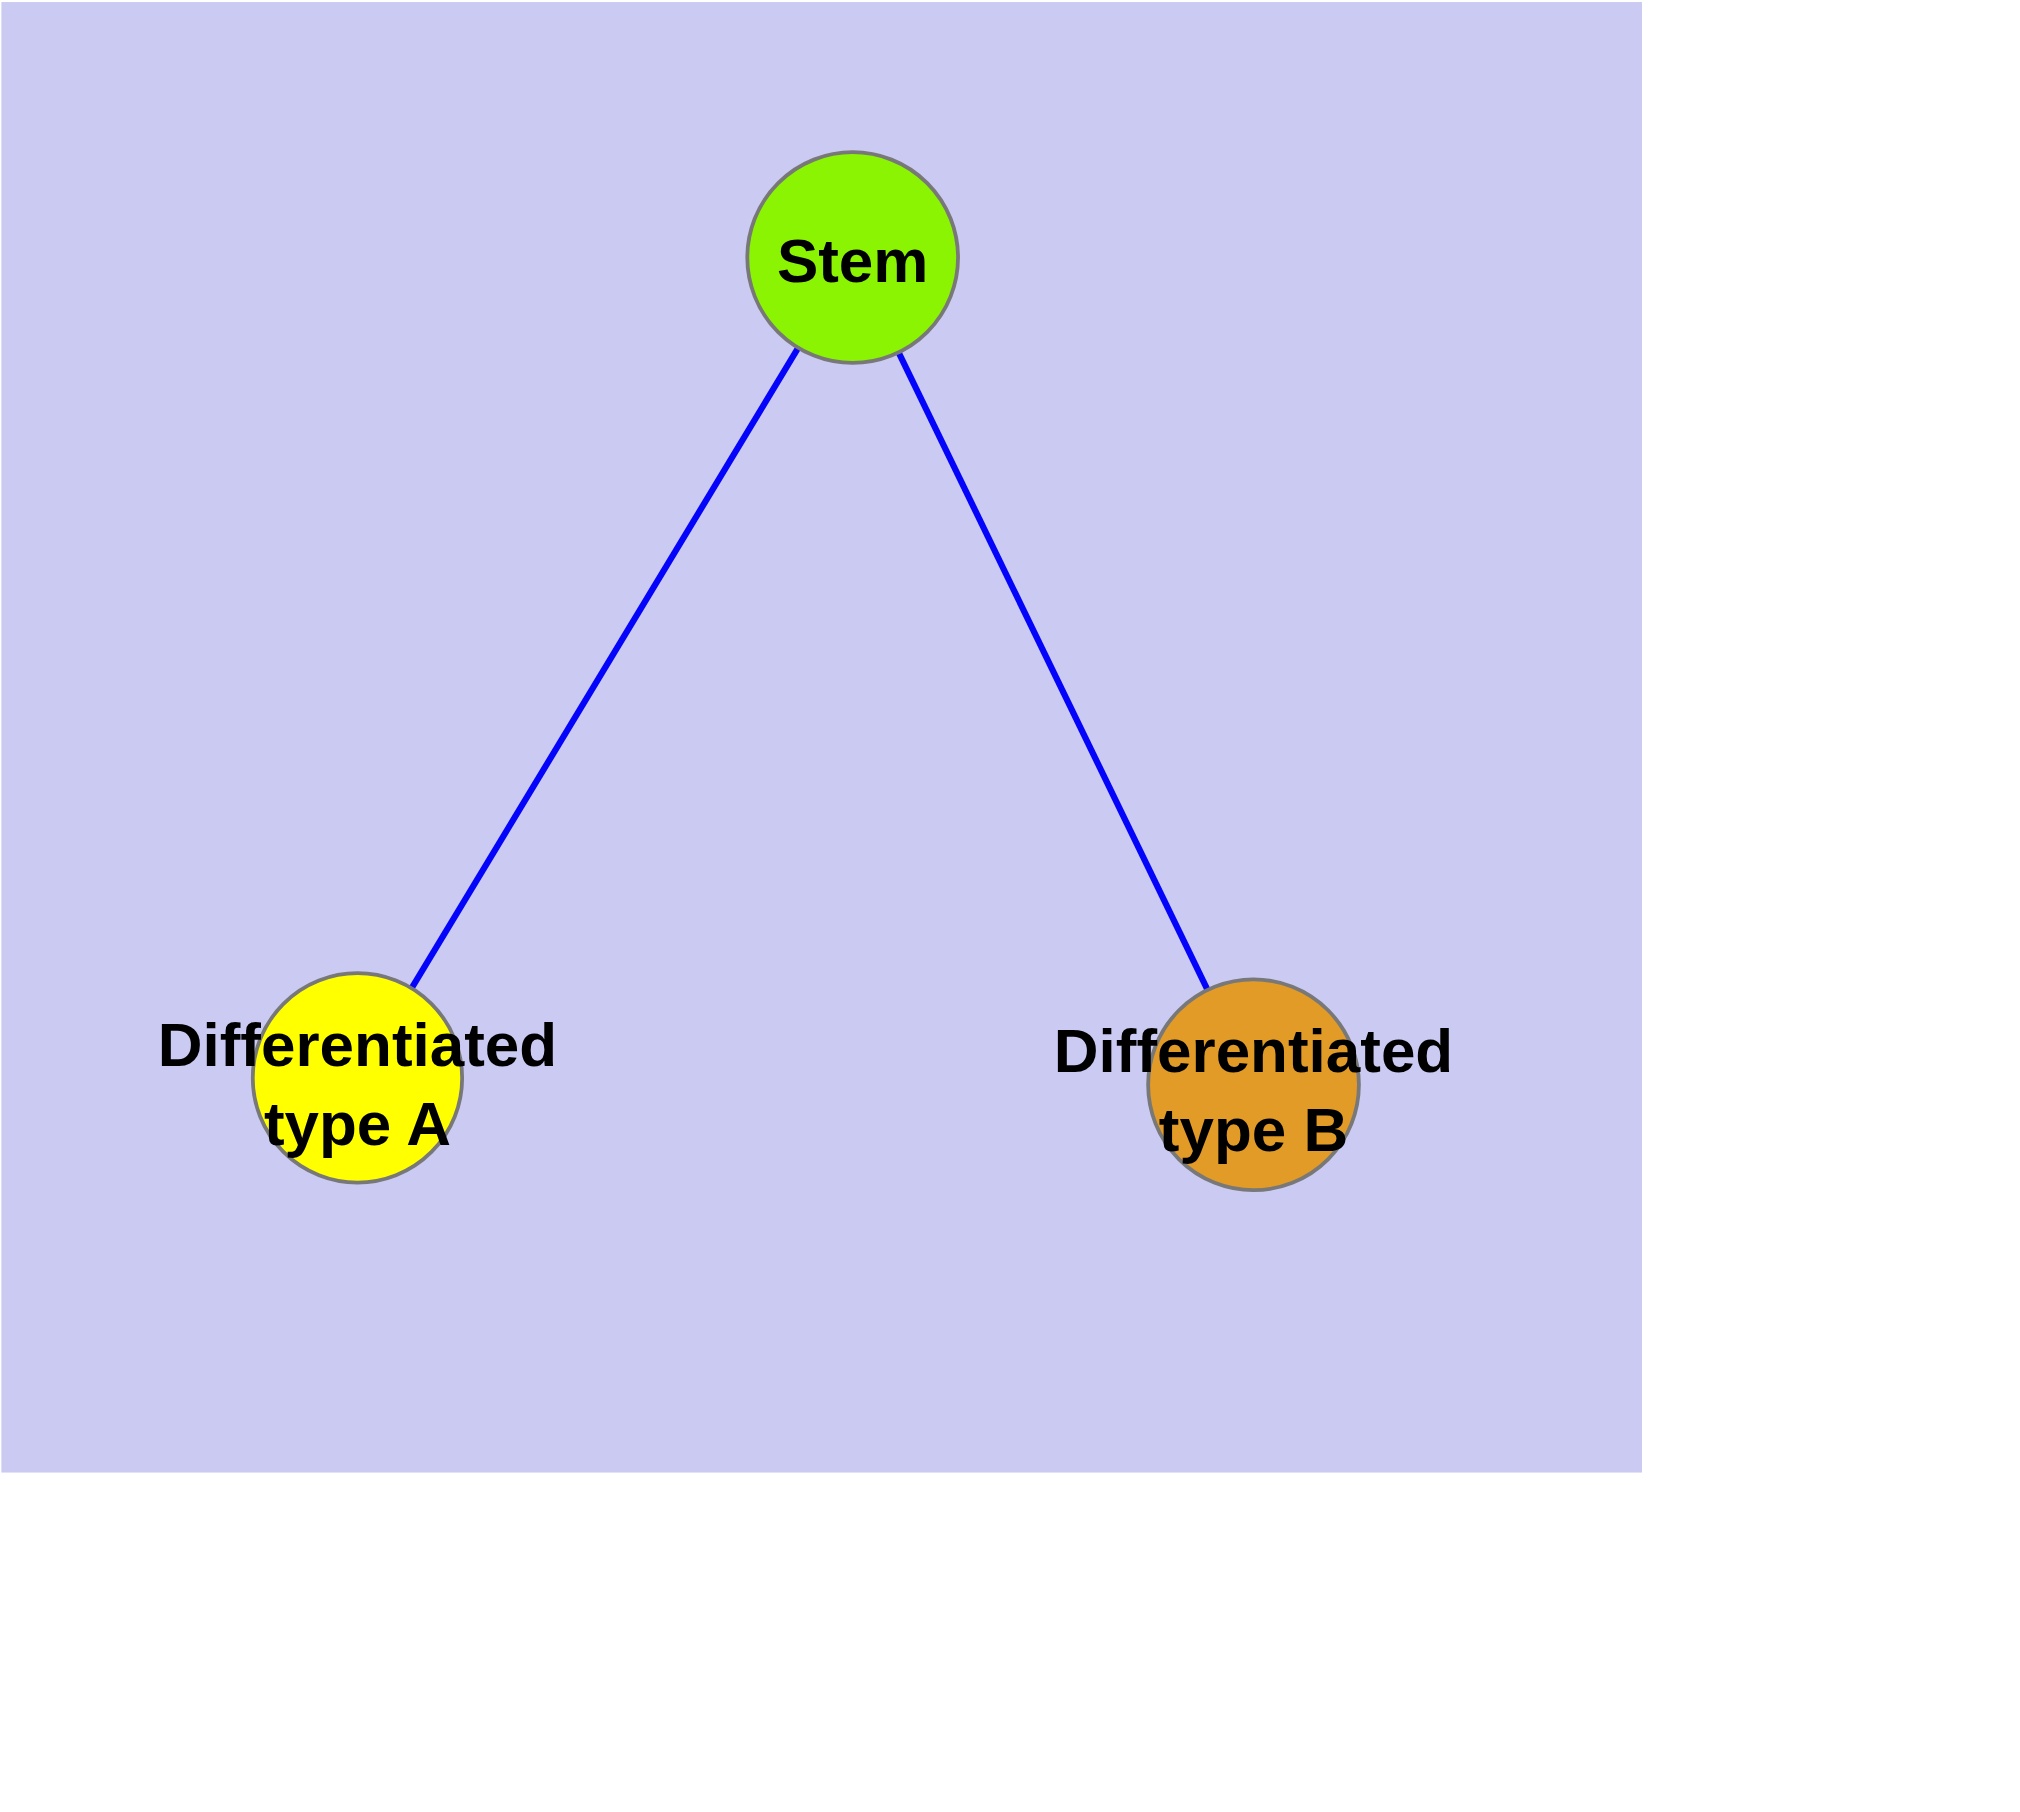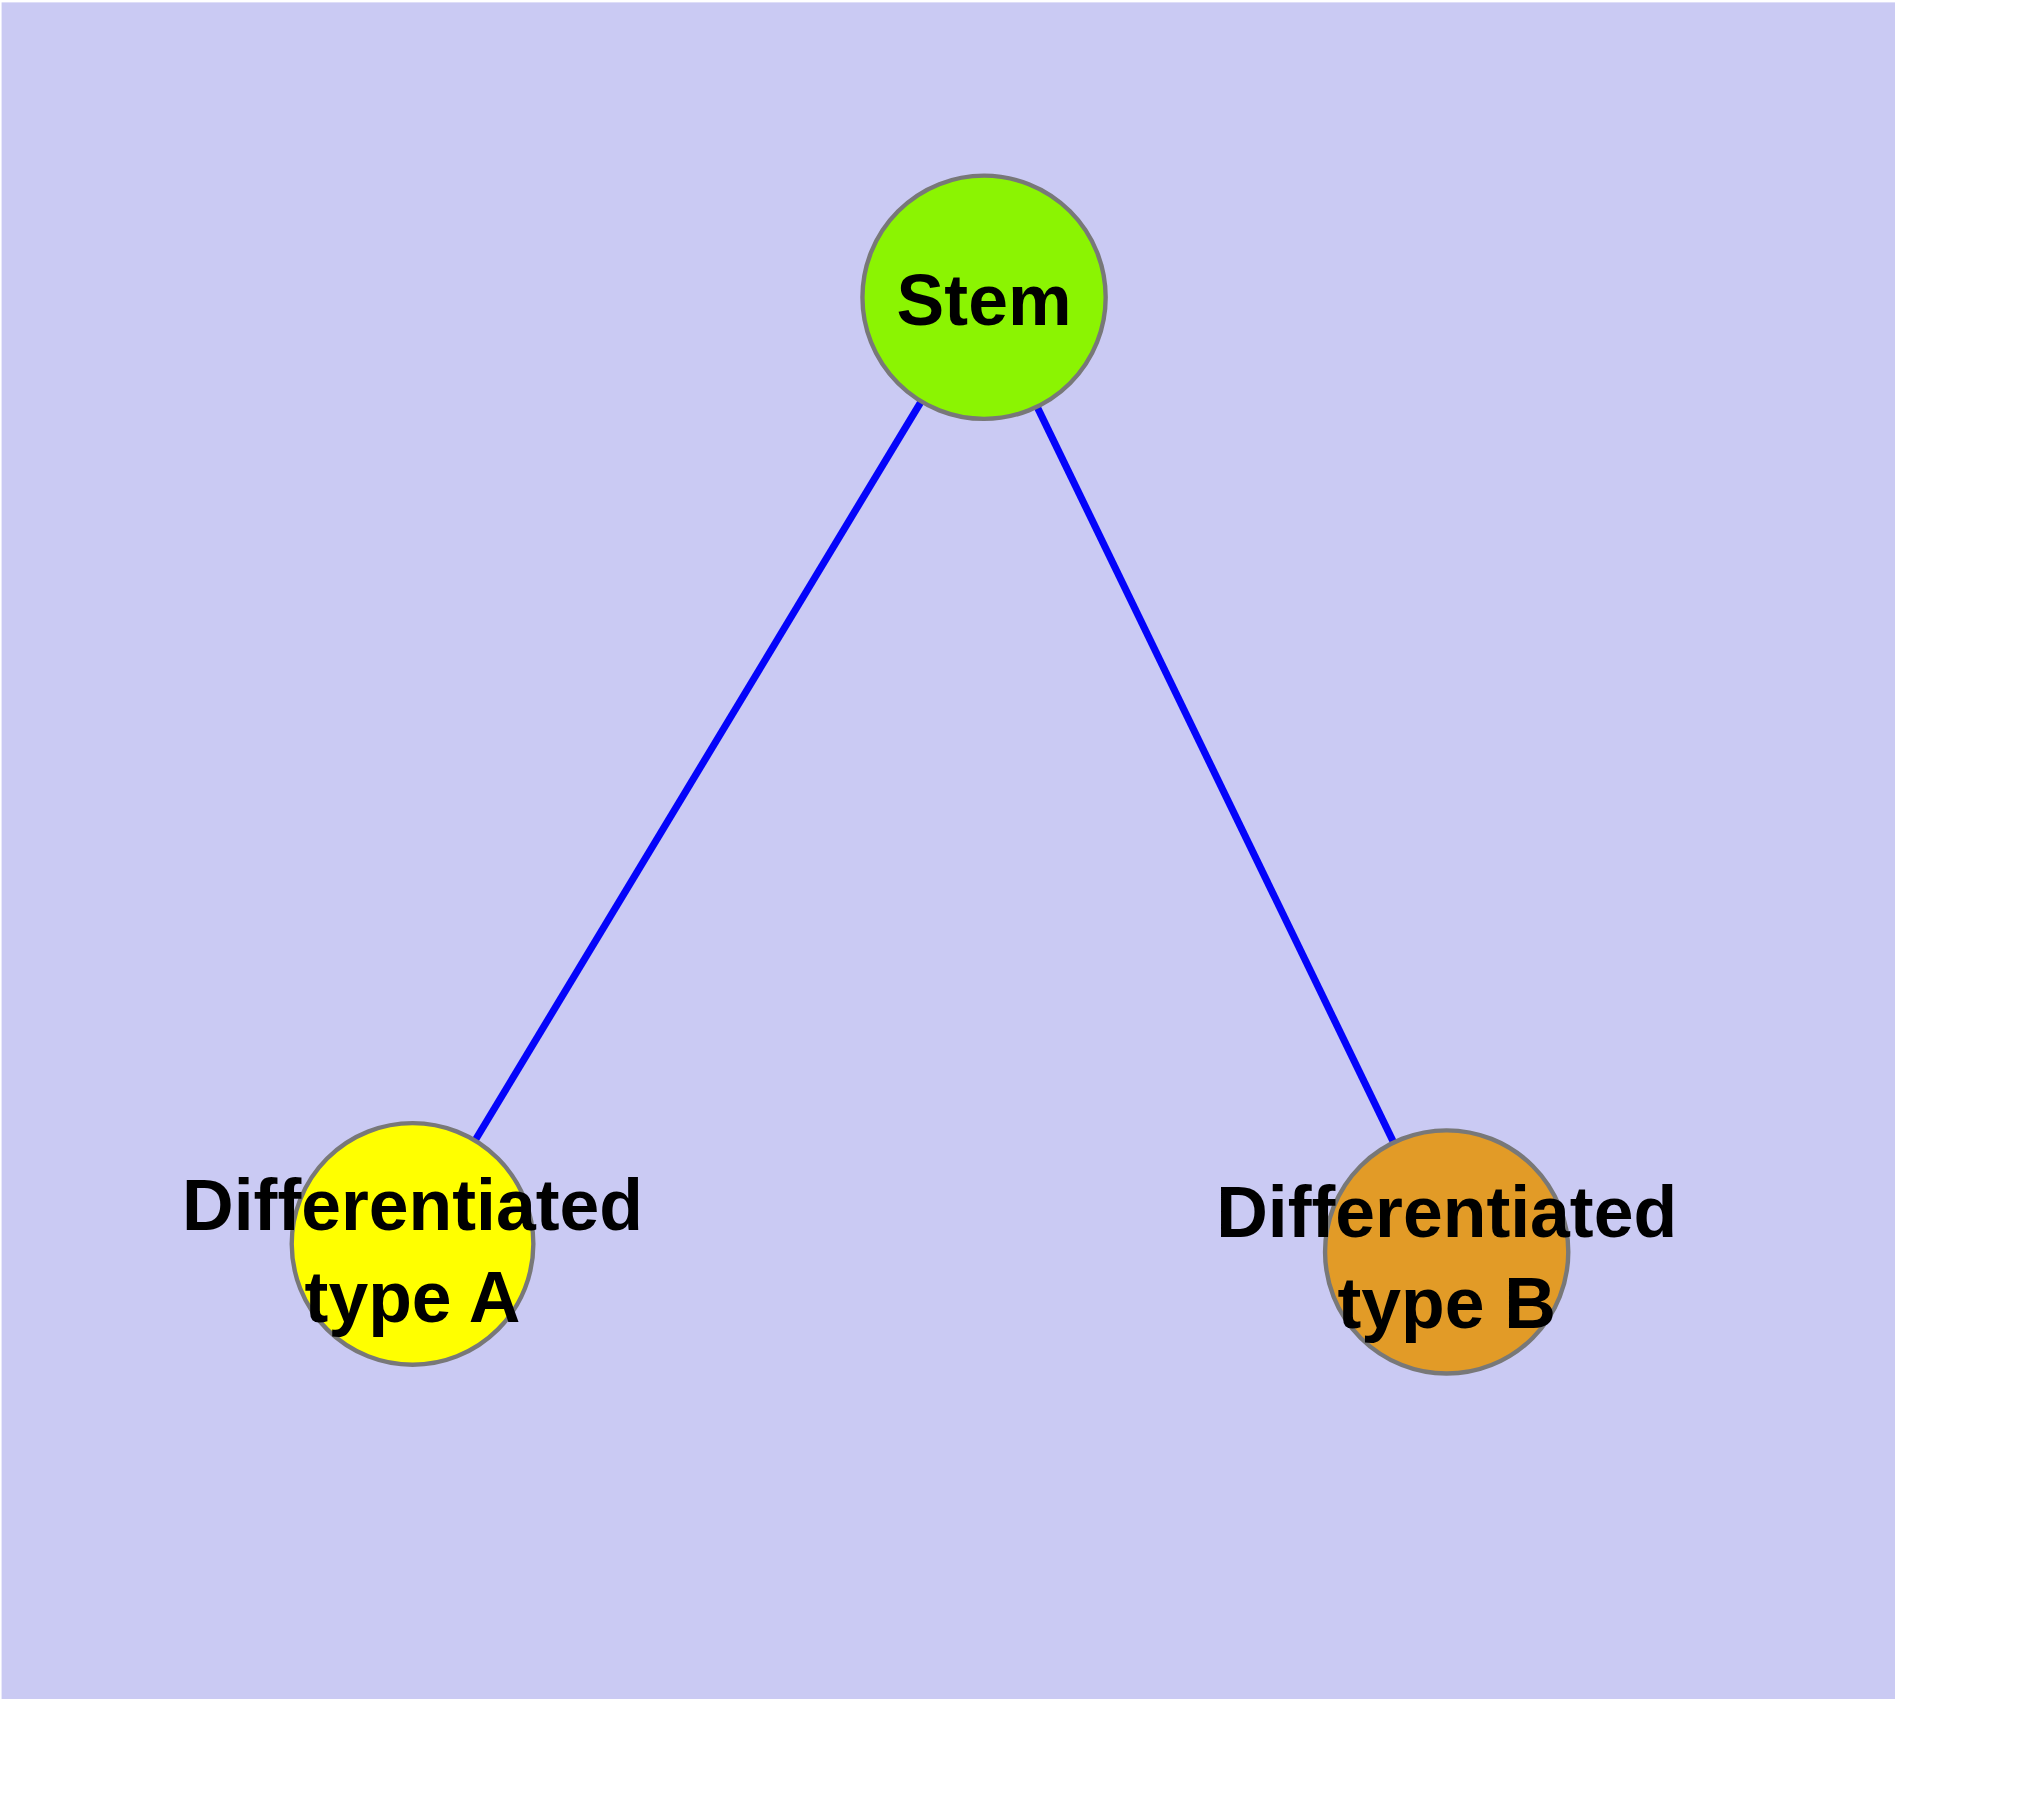--- a/index.html
+++ b/index.html
@@ -5,21 +5,21 @@
   html, body {
     margin: 0;
     padding: 0;
     background: #ffffff;
     width: 2021px;
     height: 1812px;
     overflow: hidden;
   }
   .stage {
     position: relative;
-    width: 1895px;
+    width: 1642px;
     height: 1812px;
     border-radius: 9px;
   }
   svg.graph {
     position: absolute;
     inset: 0;
     display: block;
   }
   .node-label {
     font-family: "Liberation Sans", sans-serif;

